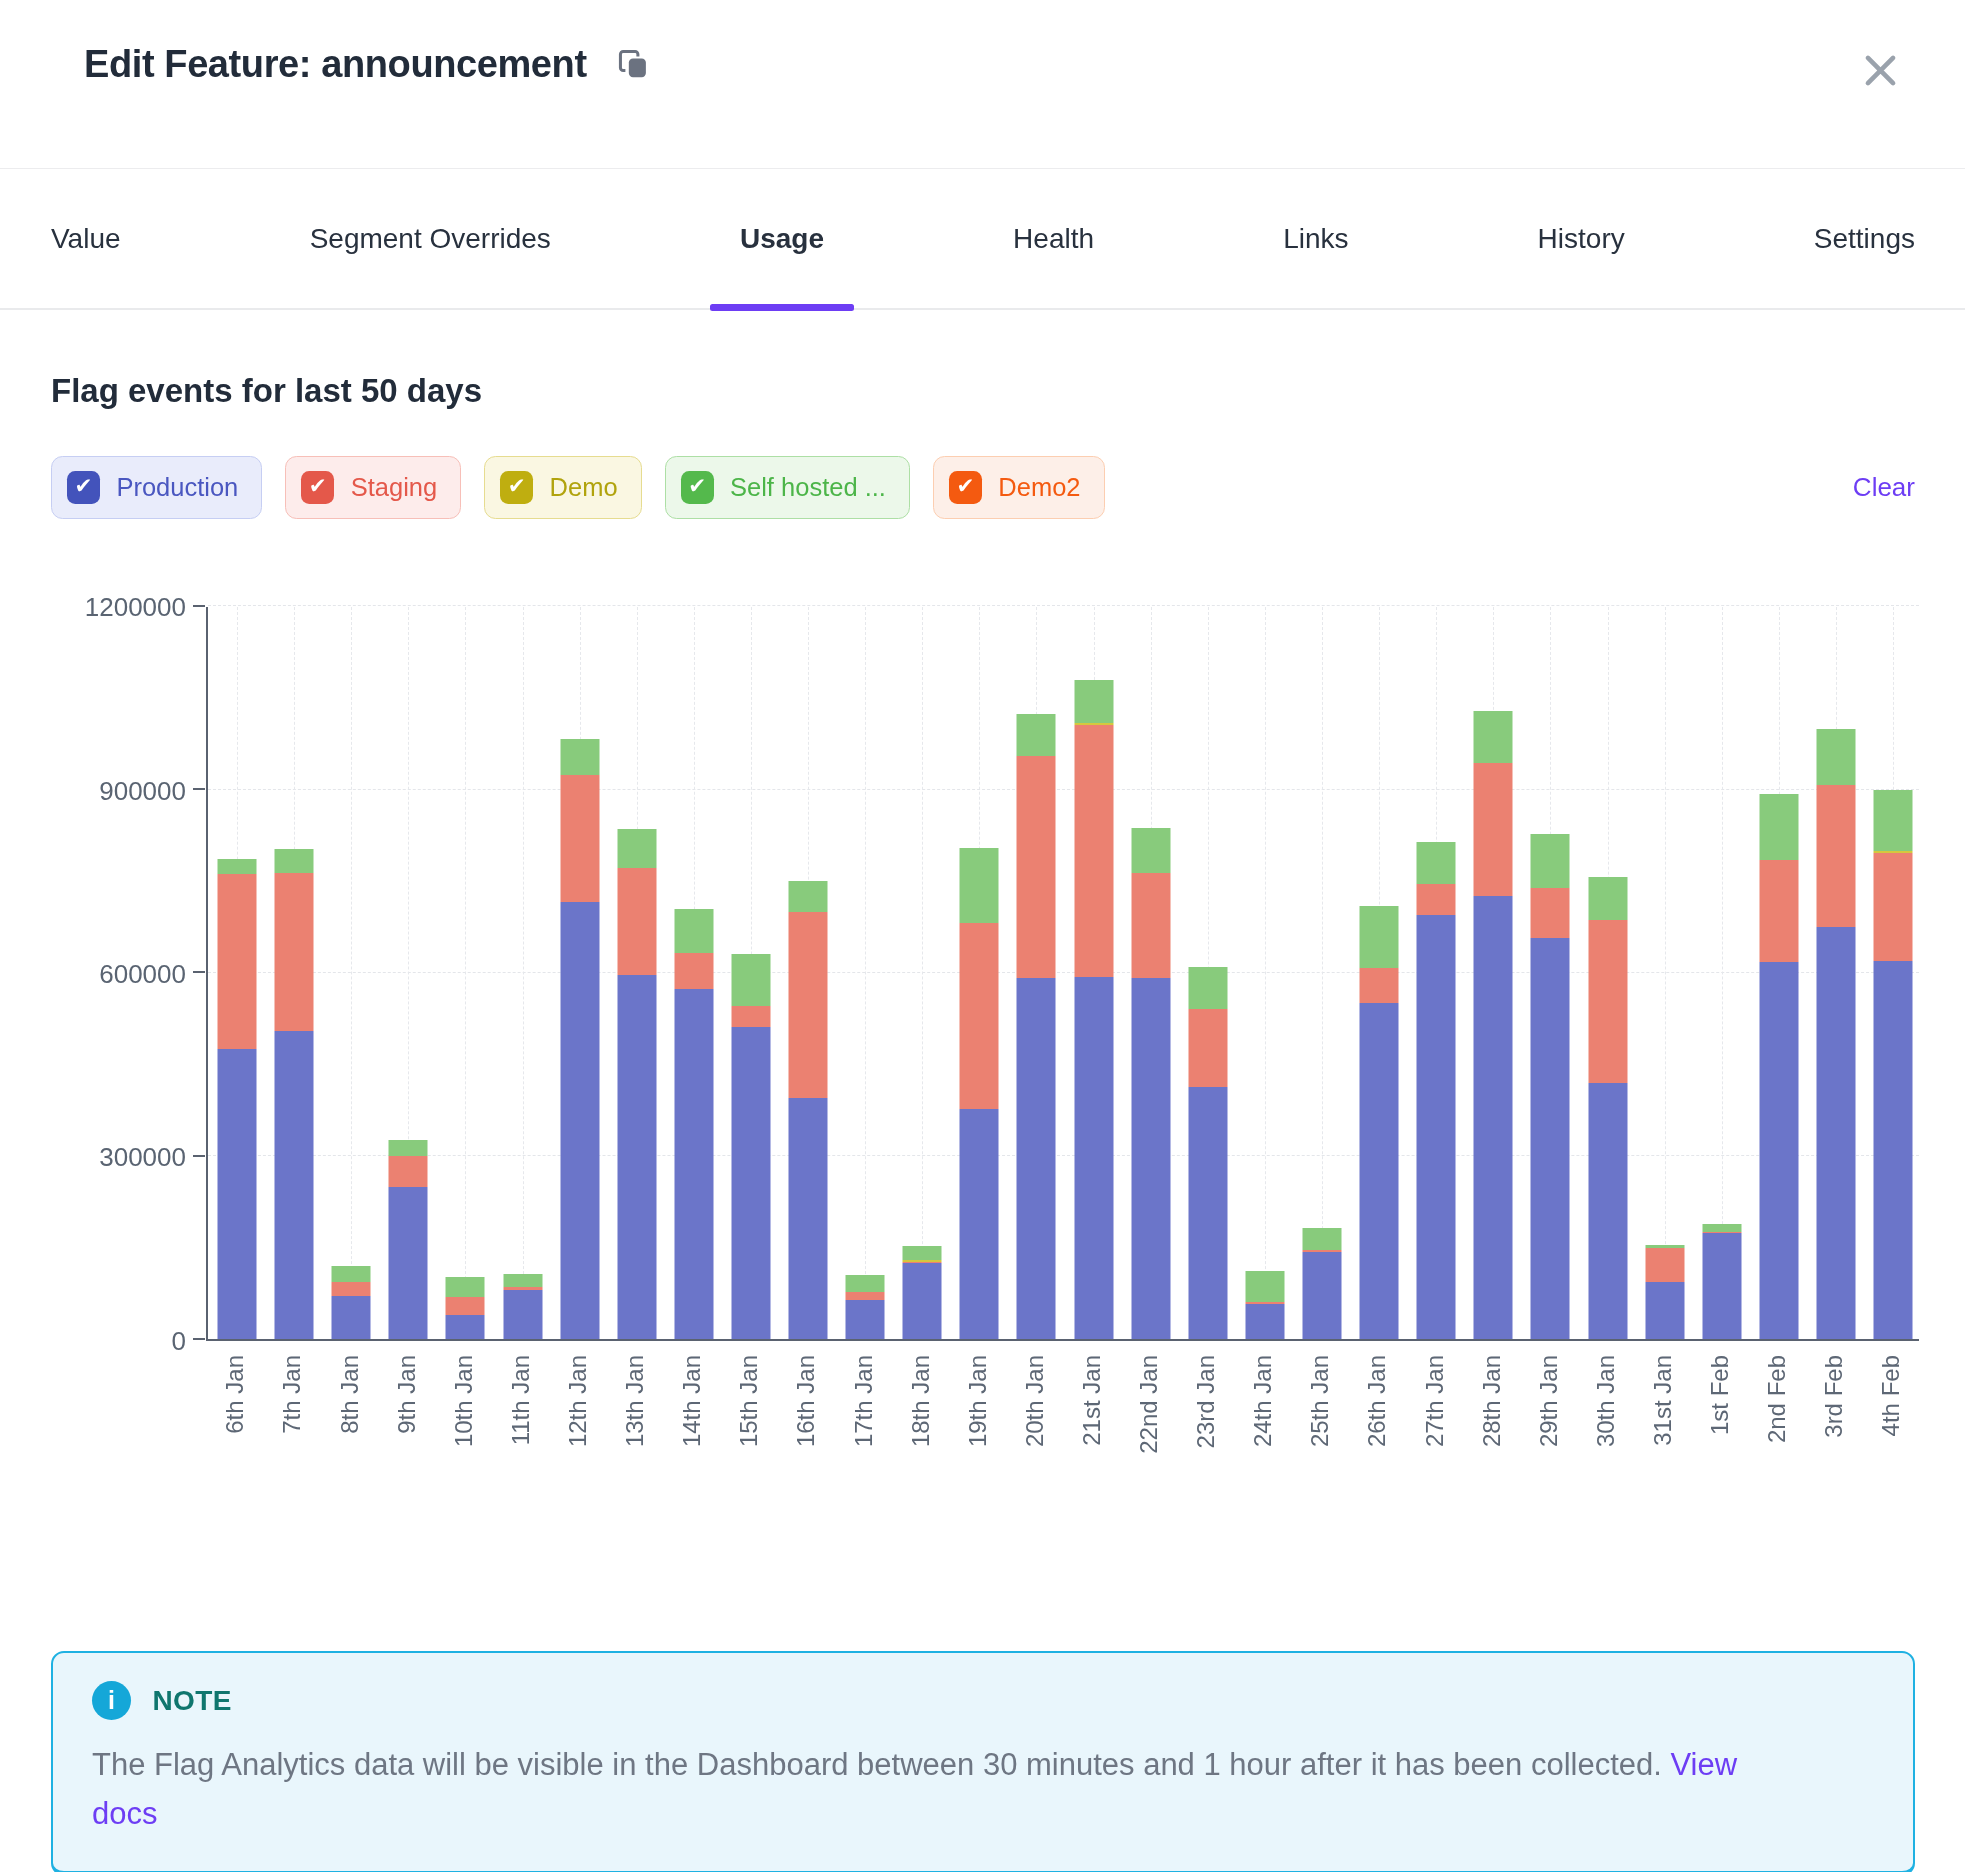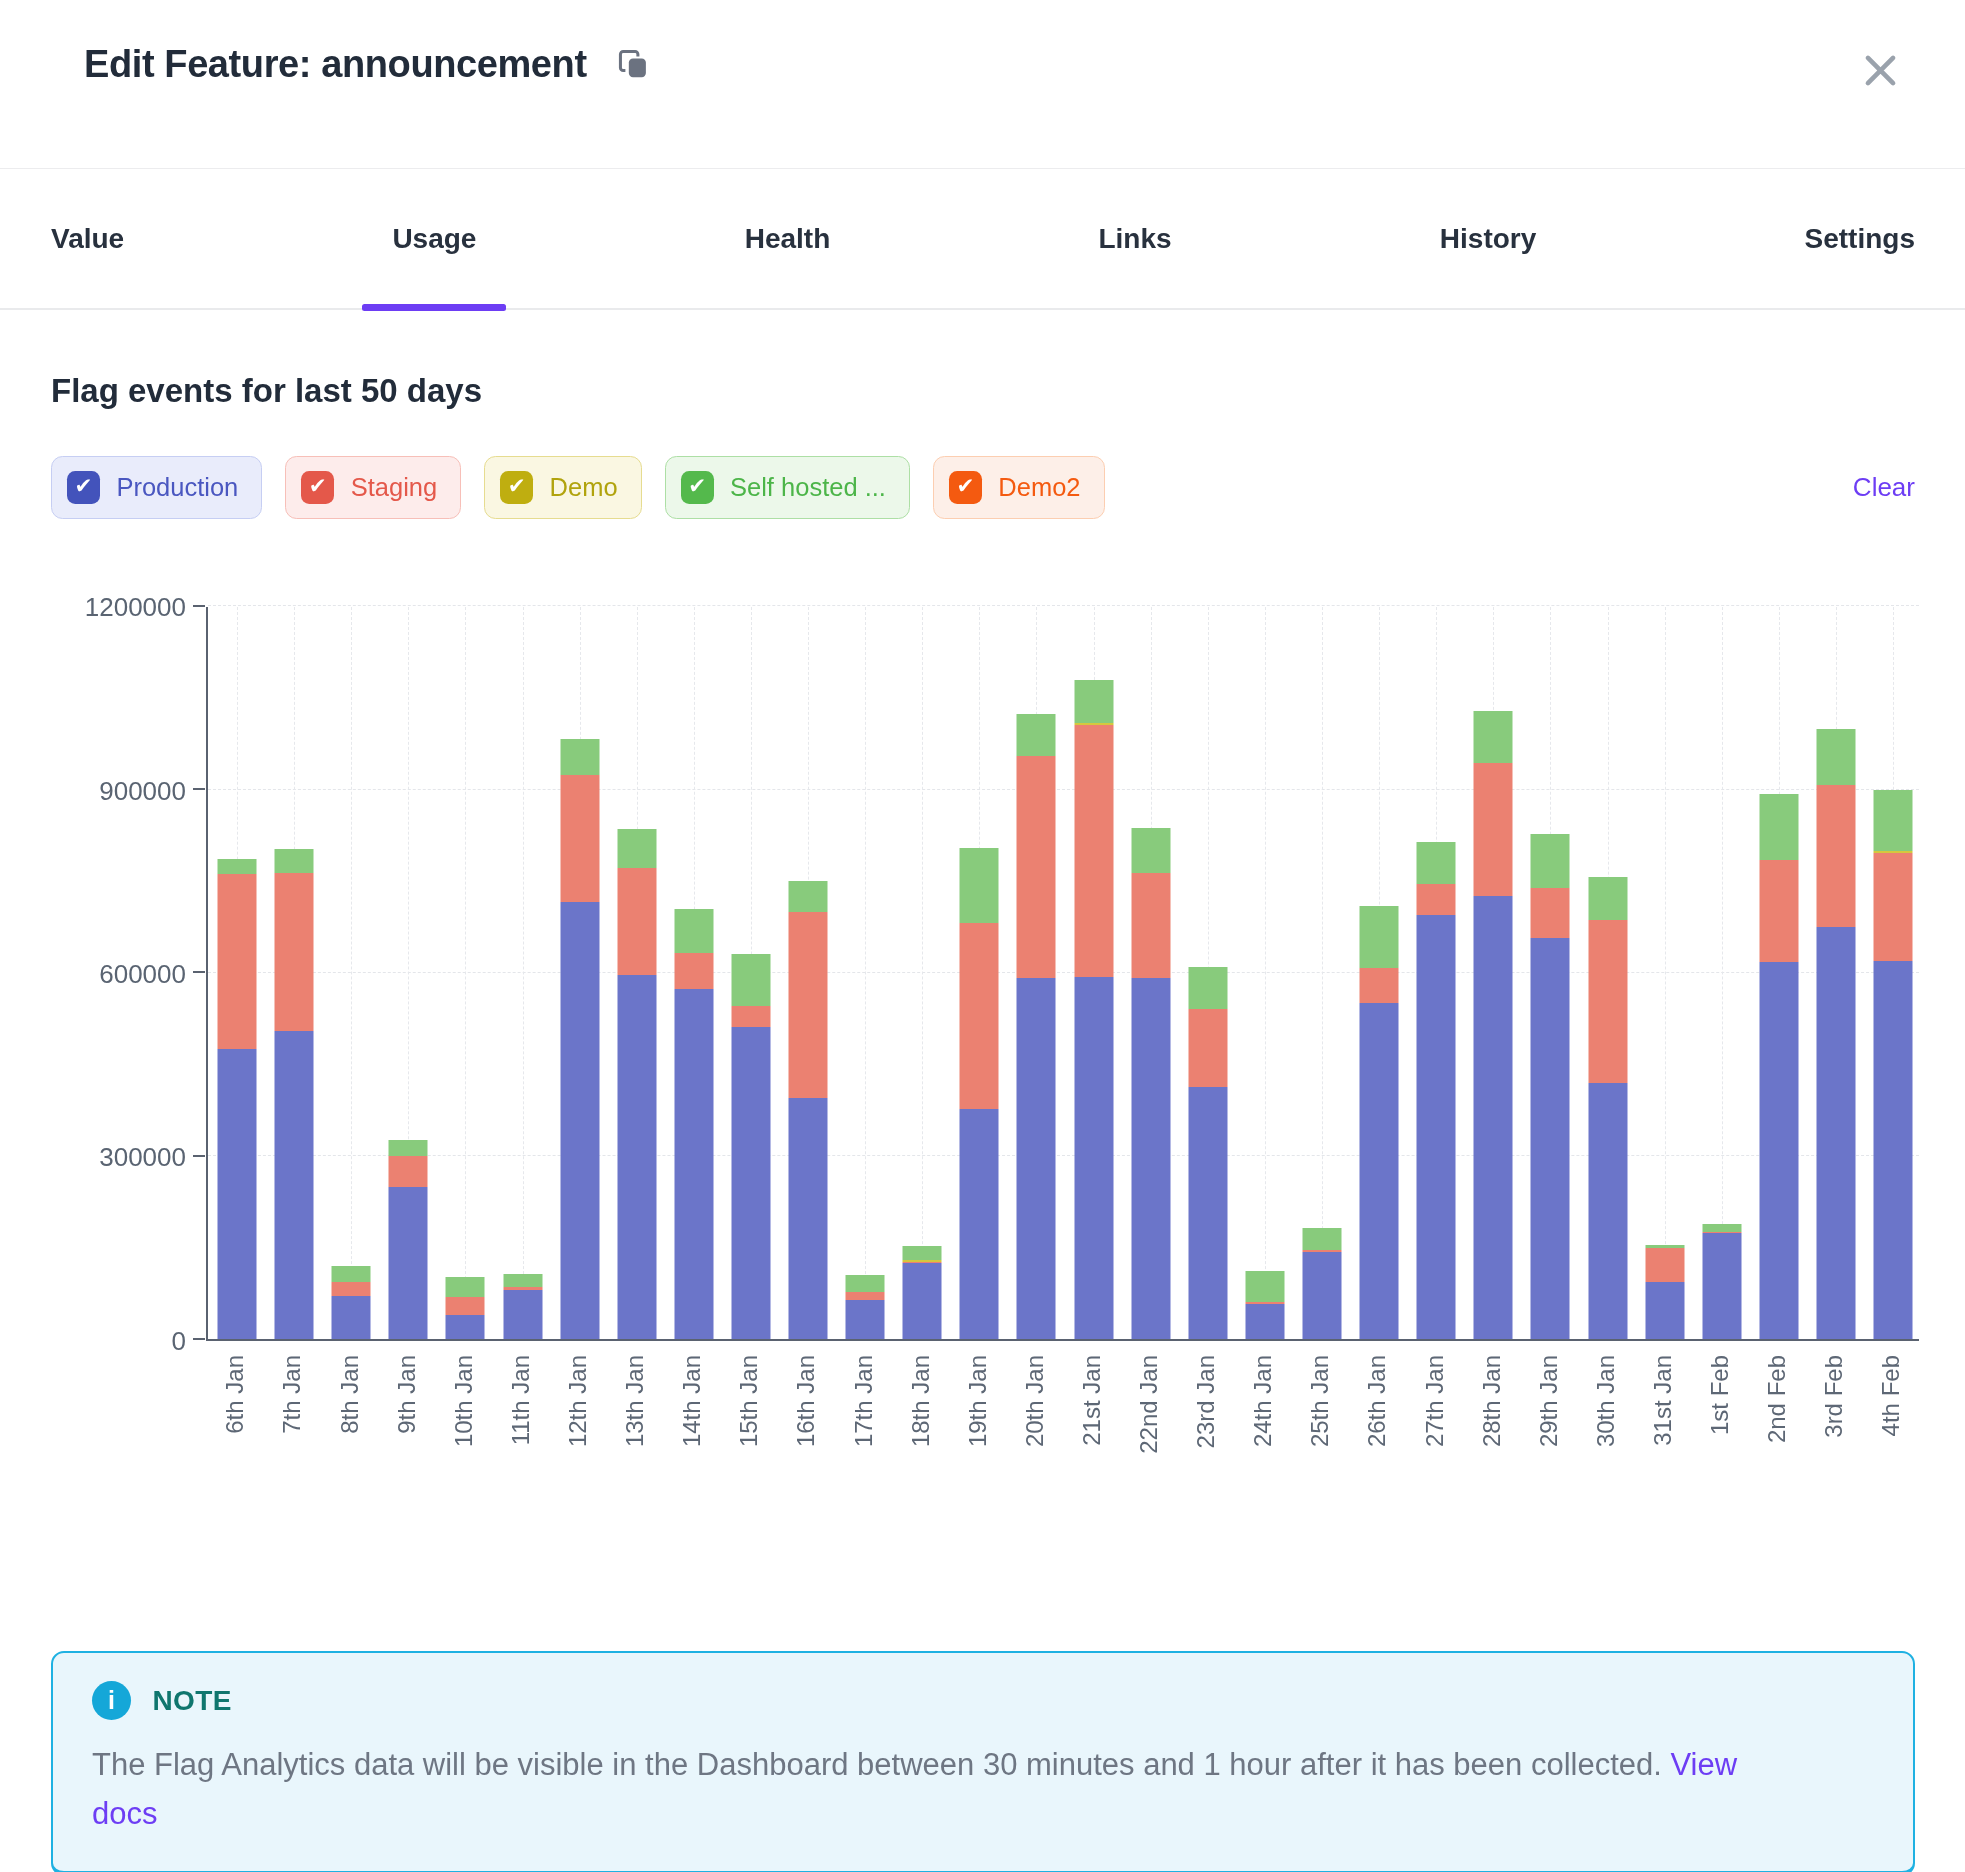--- a/index.html
+++ b/index.html
@@ -13,21 +13,21 @@
   .title-row { position:absolute; left:51px; top:43px; display:flex; align-items:center;margin-left:33px; }
   .title { font-size:38px; font-weight:700; color:#222c3a; letter-spacing:-0.4px; }
   .copy-btn { margin-left:30px; width:33px; height:33px; cursor:pointer; }
   .close-btn { position:absolute; right:64px; top:49px; width:43px; height:43px; cursor:pointer; }
 
   
   .tabs { position:absolute; left:0; top:169px; width:1966px; height:141px;
     padding:0 51px; display:flex; justify-content:space-between; align-items:center;
     border-bottom:2.5px solid #e9eaec; }
   .tab { position:relative; height:100%; display:flex; align-items:center;
-    font-size:28px; color:#28313e; cursor:pointer; white-space:nowrap;font-weight:bold; }
+    font-size:28px; color:#28313e; cursor:pointer; white-space:nowrap; }
   .tab.active { font-weight:700; }
   .tab.active::after { content:""; position:absolute; left:-30px; right:-30px; bottom:-2.5px;
     height:6.6px; background:var(--accent); border-radius:2.5px; }
 
   
   .section-heading { position:absolute; left:51px; top:372px; font-size:33px; font-weight:700; color:#222c3a; }
   .legend-row { position:absolute; left:51px; top:454px; right:51px; height:66px;
     display:flex; align-items:center; gap:23px; }
   .badge { display:inline-flex; align-items:center; gap:16.4px; height:63px;
     padding:0 23px 0 15px; border:1.6px solid; border-radius:11.5px; font-size:25.5px; cursor:pointer; }
@@ -76,20 +76,21 @@
         <rect x="8.6" y="7.6" width="12.4" height="13.6" rx="3" fill="#6b7280"></rect>
       </svg>
     </div>
     <svg class="close-btn" viewBox="0 0 24 24">
       <path d="M5 5 L19 19 M19 5 L5 19" stroke="#9aa2ac" stroke-width="2.6" stroke-linecap="round" fill="none"></path>
     </svg>
   </div>
 
   <div class="tabs">
       <div class="tab">Value</div>
+      <div class="tab">Segment Overrides</div>
       <div class="tab active">Usage</div>
       <div class="tab">Health</div>
       <div class="tab">Links</div>
       <div class="tab">History</div>
       <div class="tab">Settings</div>
     </div>
 
   <div class="section-heading">Flag events for last 50 days</div>
 
   <div class="legend-row">

